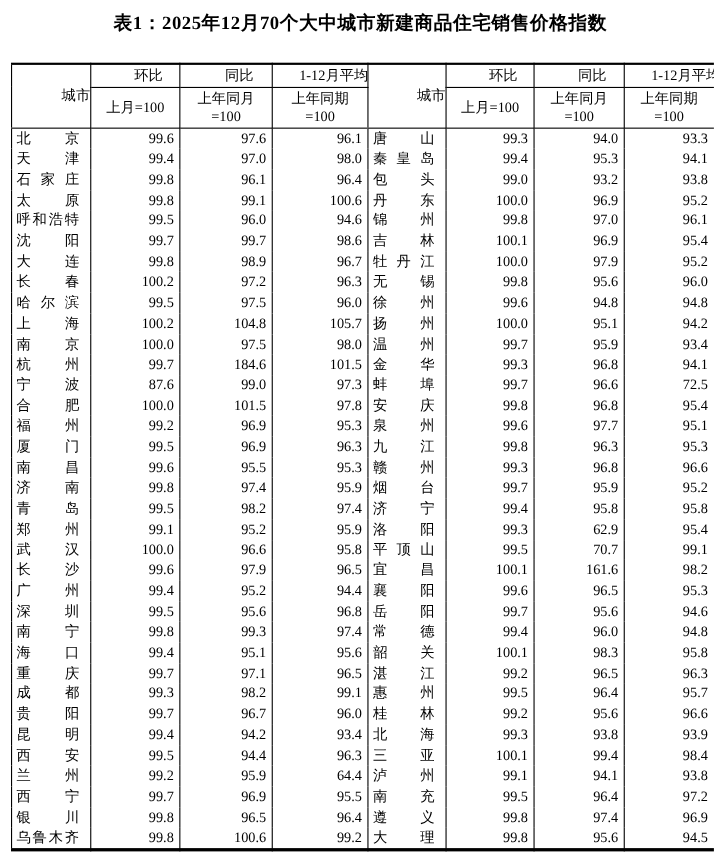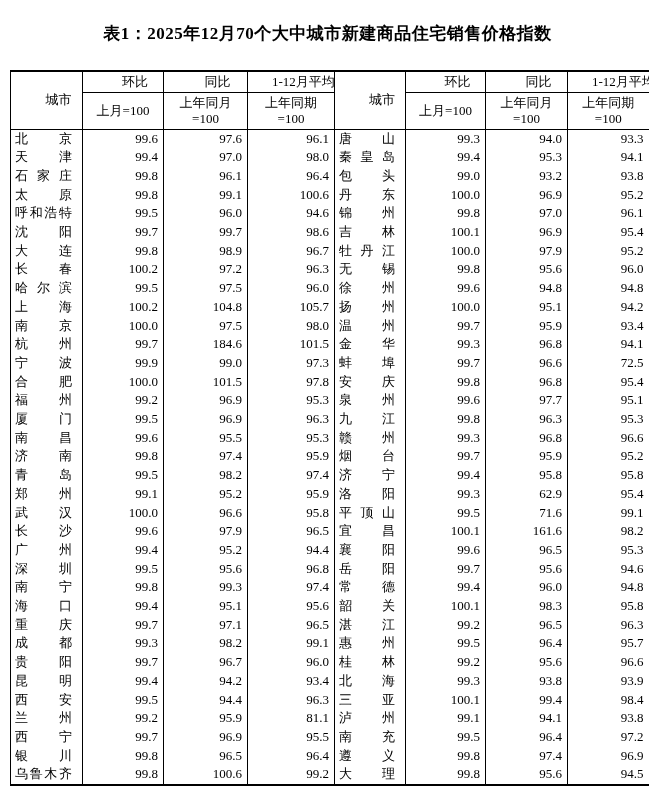--- a/index.html
+++ b/index.html
@@ -6,21 +6,21 @@
   html, body { margin: 0; padding: 0; background: #ffffff; }
   body {
     width: 655px; height: 786px;
     font-family: "Liberation Serif", serif;
     color: #000;
     overflow: hidden;
   }
   .page { position: relative; width: 655px; height: 786px; background: #fff; }
 
   .doc-title {
-    margin: 13px;
+    margin: 0;
     padding-top: 9px;
     text-align: center;
     font-size: 17px;
     font-weight: bold;
     letter-spacing: 0.5px;
     color: #000;
   }
 
   table.idx {
     position: absolute;
@@ -40,21 +40,21 @@
     vertical-align: middle;
     overflow: hidden;
     white-space: nowrap;
   }
   table.idx th.last, table.idx td.last { border-right: none; }
 
   
   thead tr.h1 th { height: 21px; padding-left: 24px; }
   thead tr.h2 th { height: 37px; border-bottom: 1px solid #000; }
   thead th.grp { border-bottom: 1px solid #000; text-align: center; }
-  thead th.cityhead { border-bottom: 1px solid #000; text-align: center; }
+  thead th.cityhead { border-bottom: 1px solid #000; text-align: right; }
   thead th.sub { text-align: center; white-space: pre-line; line-height: 16px; }
 
   
   tbody td { height: 18.7px; line-height: 18.7px; }
   tbody td.num { text-align: right; padding-right: 5px; }
   tbody td.city { padding-left: 4px; padding-right: 10px; }
   .spread { display: flex; justify-content: space-between; width: 100%; }
   .spread span { display: inline-block; }
 </style>
 </head>
@@ -346,21 +346,21 @@
           <td class="num">96.8</td>
           <td class="num last">94.1</td>
         </tr>
         <tr>
           <td class="city">
             <span class="spread">
               <span>宁</span>
               <span>波</span>
             </span>
           </td>
-          <td class="num">99.9</td>
+          <td class="num">87.6</td>
           <td class="num">99.0</td>
           <td class="num">97.3</td>
           <td class="city">
             <span class="spread">
               <span>蚌</span>
               <span>埠</span>
             </span>
           </td>
           <td class="num">99.7</td>
           <td class="num">96.6</td>
@@ -517,21 +517,21 @@
           <td class="num">96.6</td>
           <td class="num">95.8</td>
           <td class="city">
             <span class="spread">
               <span>平</span>
               <span>顶</span>
               <span>山</span>
             </span>
           </td>
           <td class="num">99.5</td>
-          <td class="num">71.6</td>
+          <td class="num">70.7</td>
           <td class="num last">99.1</td>
         </tr>
         <tr>
           <td class="city">
             <span class="spread">
               <span>长</span>
               <span>沙</span>
             </span>
           </td>
           <td class="num">99.6</td>
@@ -729,21 +729,21 @@
         </tr>
         <tr>
           <td class="city">
             <span class="spread">
               <span>兰</span>
               <span>州</span>
             </span>
           </td>
           <td class="num">99.2</td>
           <td class="num">95.9</td>
-          <td class="num">81.1</td>
+          <td class="num">64.4</td>
           <td class="city">
             <span class="spread">
               <span>泸</span>
               <span>州</span>
             </span>
           </td>
           <td class="num">99.1</td>
           <td class="num">94.1</td>
           <td class="num last">93.8</td>
         </tr>

